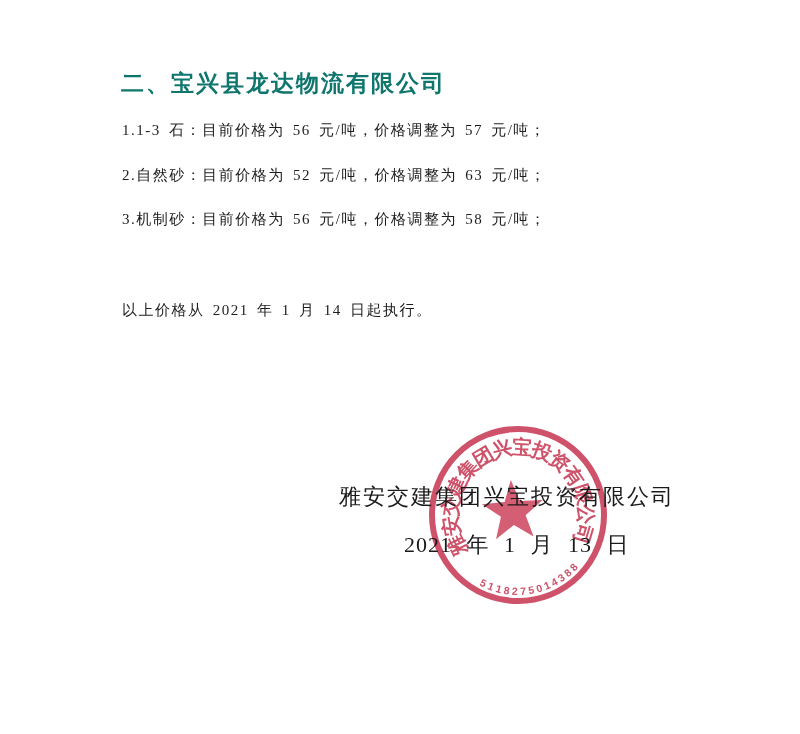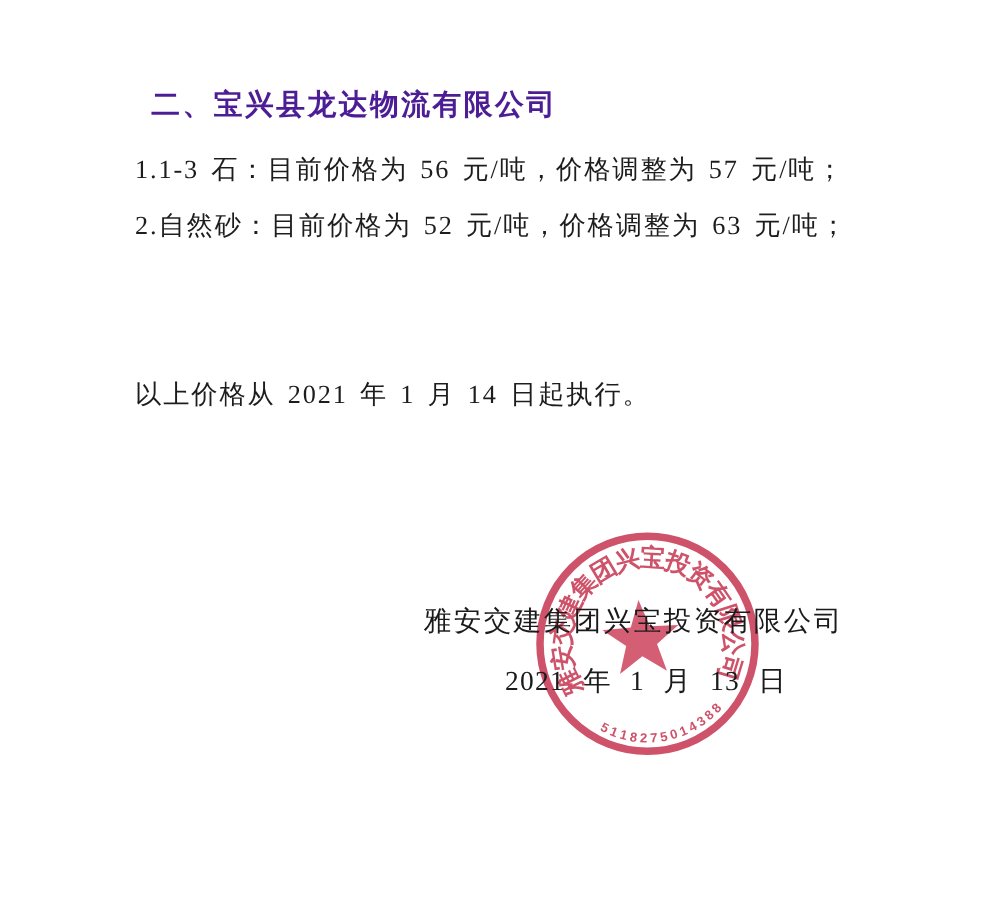--- a/index.html
+++ b/index.html
@@ -17,27 +17,27 @@
     color: #1d1d1d;
   }
   .doc-title {
     position: absolute;
     left: 121px;
     top: 68px;
     font-family: "Liberation Sans", "DejaVu Sans", sans-serif;
     font-weight: 700;
     font-size: 23px;
     letter-spacing: 2px;
-    color: #4c1d95;
+    color: #0f766e;
     white-space: nowrap;
   }
   .doc-line {
     position: absolute;
-    left: 108px;
-    font-size: 21px;
+    left: 122px;
+    font-size: 15px;
     letter-spacing: 1.5px;
     word-spacing: 3px;
     white-space: nowrap;
     color: #1d1d1d;
     font-family: Liberation Serif, serif;
   }
   .line-1 { top: 121px; }
   .line-2 { top: 166px; }
   .line-3 { top: 210px; }
   .line-4 { top: 255px; }
@@ -104,18 +104,19 @@
       <text fill="#c8405a" font-size="10.5" font-weight="bold" font-family="&quot;Liberation Sans&quot;,&quot;DejaVu Sans&quot;,sans-serif" text-anchor="middle" dominant-baseline="central" transform="translate(130.26406577973026,160.79010056230936) rotate(-28.5)">4</text>
       <text fill="#c8405a" font-size="10.5" font-weight="bold" font-family="&quot;Liberation Sans&quot;,&quot;DejaVu Sans&quot;,sans-serif" text-anchor="middle" dominant-baseline="central" transform="translate(137.22888535581677,156.50810724133032) rotate(-34.666666666666686)">3</text>
       <text fill="#c8405a" font-size="10.5" font-weight="bold" font-family="&quot;Liberation Sans&quot;,&quot;DejaVu Sans&quot;,sans-serif" text-anchor="middle" dominant-baseline="central" transform="translate(143.6934280395373,151.50272349792942) rotate(-40.83333333333334)">8</text>
       <text fill="#c8405a" font-size="10.5" font-weight="bold" font-family="&quot;Liberation Sans&quot;,&quot;DejaVu Sans&quot;,sans-serif" text-anchor="middle" dominant-baseline="central" transform="translate(149.58288132305697,145.83187536474986) rotate(-47)">8</text>
     </svg>
 
   <div class="doc-title">二、宝兴县龙达物流有限公司</div>
 
   <div class="doc-line line-1">1.1-3 石：目前价格为 56 元/吨，价格调整为 57 元/吨；</div>
   <div class="doc-line line-2">2.自然砂：目前价格为 52 元/吨，价格调整为 63 元/吨；</div>
+  <div class="doc-line line-3">3.机制砂：目前价格为 56 元/吨，价格调整为 58 元/吨；</div>
   <div class="doc-line line-5">以上价格从 2021 年 1 月 14 日起执行。</div>
 
   <div class="sig-company">雅安交建集团兴宝投资有限公司</div>
   <div class="sig-date">2021 年 1 月 13 日</div>
 
 </div>
 
 </body></html>

